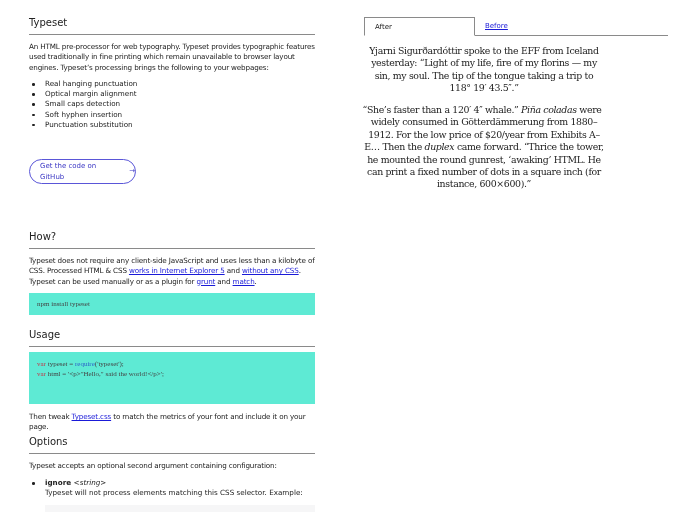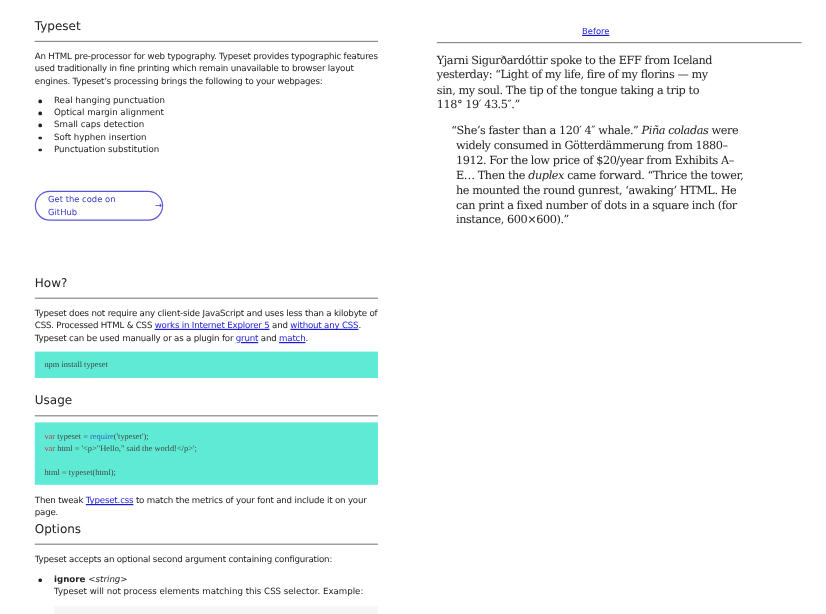--- a/index.html
+++ b/index.html
@@ -28,21 +28,21 @@
     .opt-item .name { position: absolute; left: 16px; top: 0; font-weight: bold; }
     .opt-item .type { font-style: italic; font-weight: normal; }
     .opt-item .desc { position: absolute; left: 16px; top: 10px; white-space: nowrap; }
     .code-small { position: absolute; left: 16px; top: 505px; width: 270px; height: 10px; background: #f6f6f7; }
 
     
     .right { position: absolute; left: 364px; top: 0; width: 304px; }
     .tabs { position: absolute; left: 0; top: 17px; width: 304px; height: 19px; border-bottom: 1px solid #8a8a8a; }
     .tab-after { position: absolute; left: 0; top: 0; width: 111px; height: 19px; border: 1px solid #8a8a8a; border-bottom: 1px solid #fff; background: #fff; font-size: 7px; color: #222; padding: 5px 0 0 10px; cursor: pointer; }
     .tab-before { position: absolute; left: 121px; top: 5px; font-size: 7px; color: #1a1ad8; text-decoration: underline; cursor: pointer; }
-    .prose { position: absolute; left: 0; width: 240px; font-family: "DejaVu Serif", serif; font-size: 9.4px; line-height: 12.4px; color: #222; letter-spacing: -0.35px; }
+    .prose { position: absolute; left: 0; width: 240px; font-family: "DejaVu Serif", serif; font-size: 9.4px; line-height: 12.4px; color: #222; letter-spacing: -0.35px; text-align: center; }
     .prose em { font-style: italic; }
     .prose .hang { margin-left: -4px; }
   </style>
 </head>
 <body>
 
 <div class="left">
 
   <div class="sec-title" style="top:18px;">Typeset</div>
   <div class="rule" style="top:34px;"></div>
@@ -67,38 +67,38 @@
   <div class="code" style="top:293px; height:22px; padding-top:6px;">
     <div class="ln">npm install typeset</div>
   </div>
 
   <div class="sec-title" style="top:330px;">Usage</div>
   <div class="rule" style="top:346px;"></div>
   <div class="code" style="top:352px; height:52px; padding-top:7px;">
     <div class="ln"><span class="kw">var</span><span> typeset = </span><span class="fn">require</span><span>('typeset');</span></div>
     <div class="ln"><span class="kw">var</span><span> html = '&lt;p&gt;"Hello," said the world!&lt;/p&gt;';</span></div>
     <div class="ln"></div>
-    <div class="ln">html = typeset(html);</div>
   </div>
   <div class="para" style="top:412px;">
     <span>Then tweak </span><a>Typeset.css</a><span> to match the metrics of your font and include it on your page.</span>
   </div>
 
   <div class="sec-title" style="top:437px;">Options</div>
   <div class="rule" style="top:453px;"></div>
   <div class="para" style="top:461px;">Typeset accepts an optional second argument containing configuration:</div>
   <div class="opt-item">
     <span class="dot"></span>
     <span class="name"><span>ignore</span> <span class="type">&lt;string&gt;</span></span>
     <span class="desc">Typeset will not process elements matching this CSS selector. Example:</span>
   </div>
   <div class="code-small"></div>
 </div>
 
 <div class="right">
   <div class="tabs">
+    <div class="tab-after">After</div>
     <a class="tab-before">Before</a>
   </div>
   <div class="prose" style="top:45px;">Yjarni Sigurðardóttir spoke to the EFF from Iceland yesterday: “Light of my life, fire of my florins — my sin, my soul. The tip of the tongue taking a trip to 118° 19′ 43.5″.”</div>
-  <div class="prose" style="top:104px;margin-left:16px;">
+  <div class="prose" style="top:104px;">
     <span class="hang">“She’s faster than a 120′ 4″ whale.” </span><em>Piña coladas</em><span> were widely consumed in Götterdämmerung from 1880–1912. For the low price of $20/year from Exhibits A–E… Then the </span><em>duplex</em><span> came forward. “Thrice the tower, he mounted the round gunrest, ‘awaking’ HTML. He can print a fixed number of dots in a square inch (for instance, 600×600).”</span>
   </div>
 </div>
 
 </body></html>

